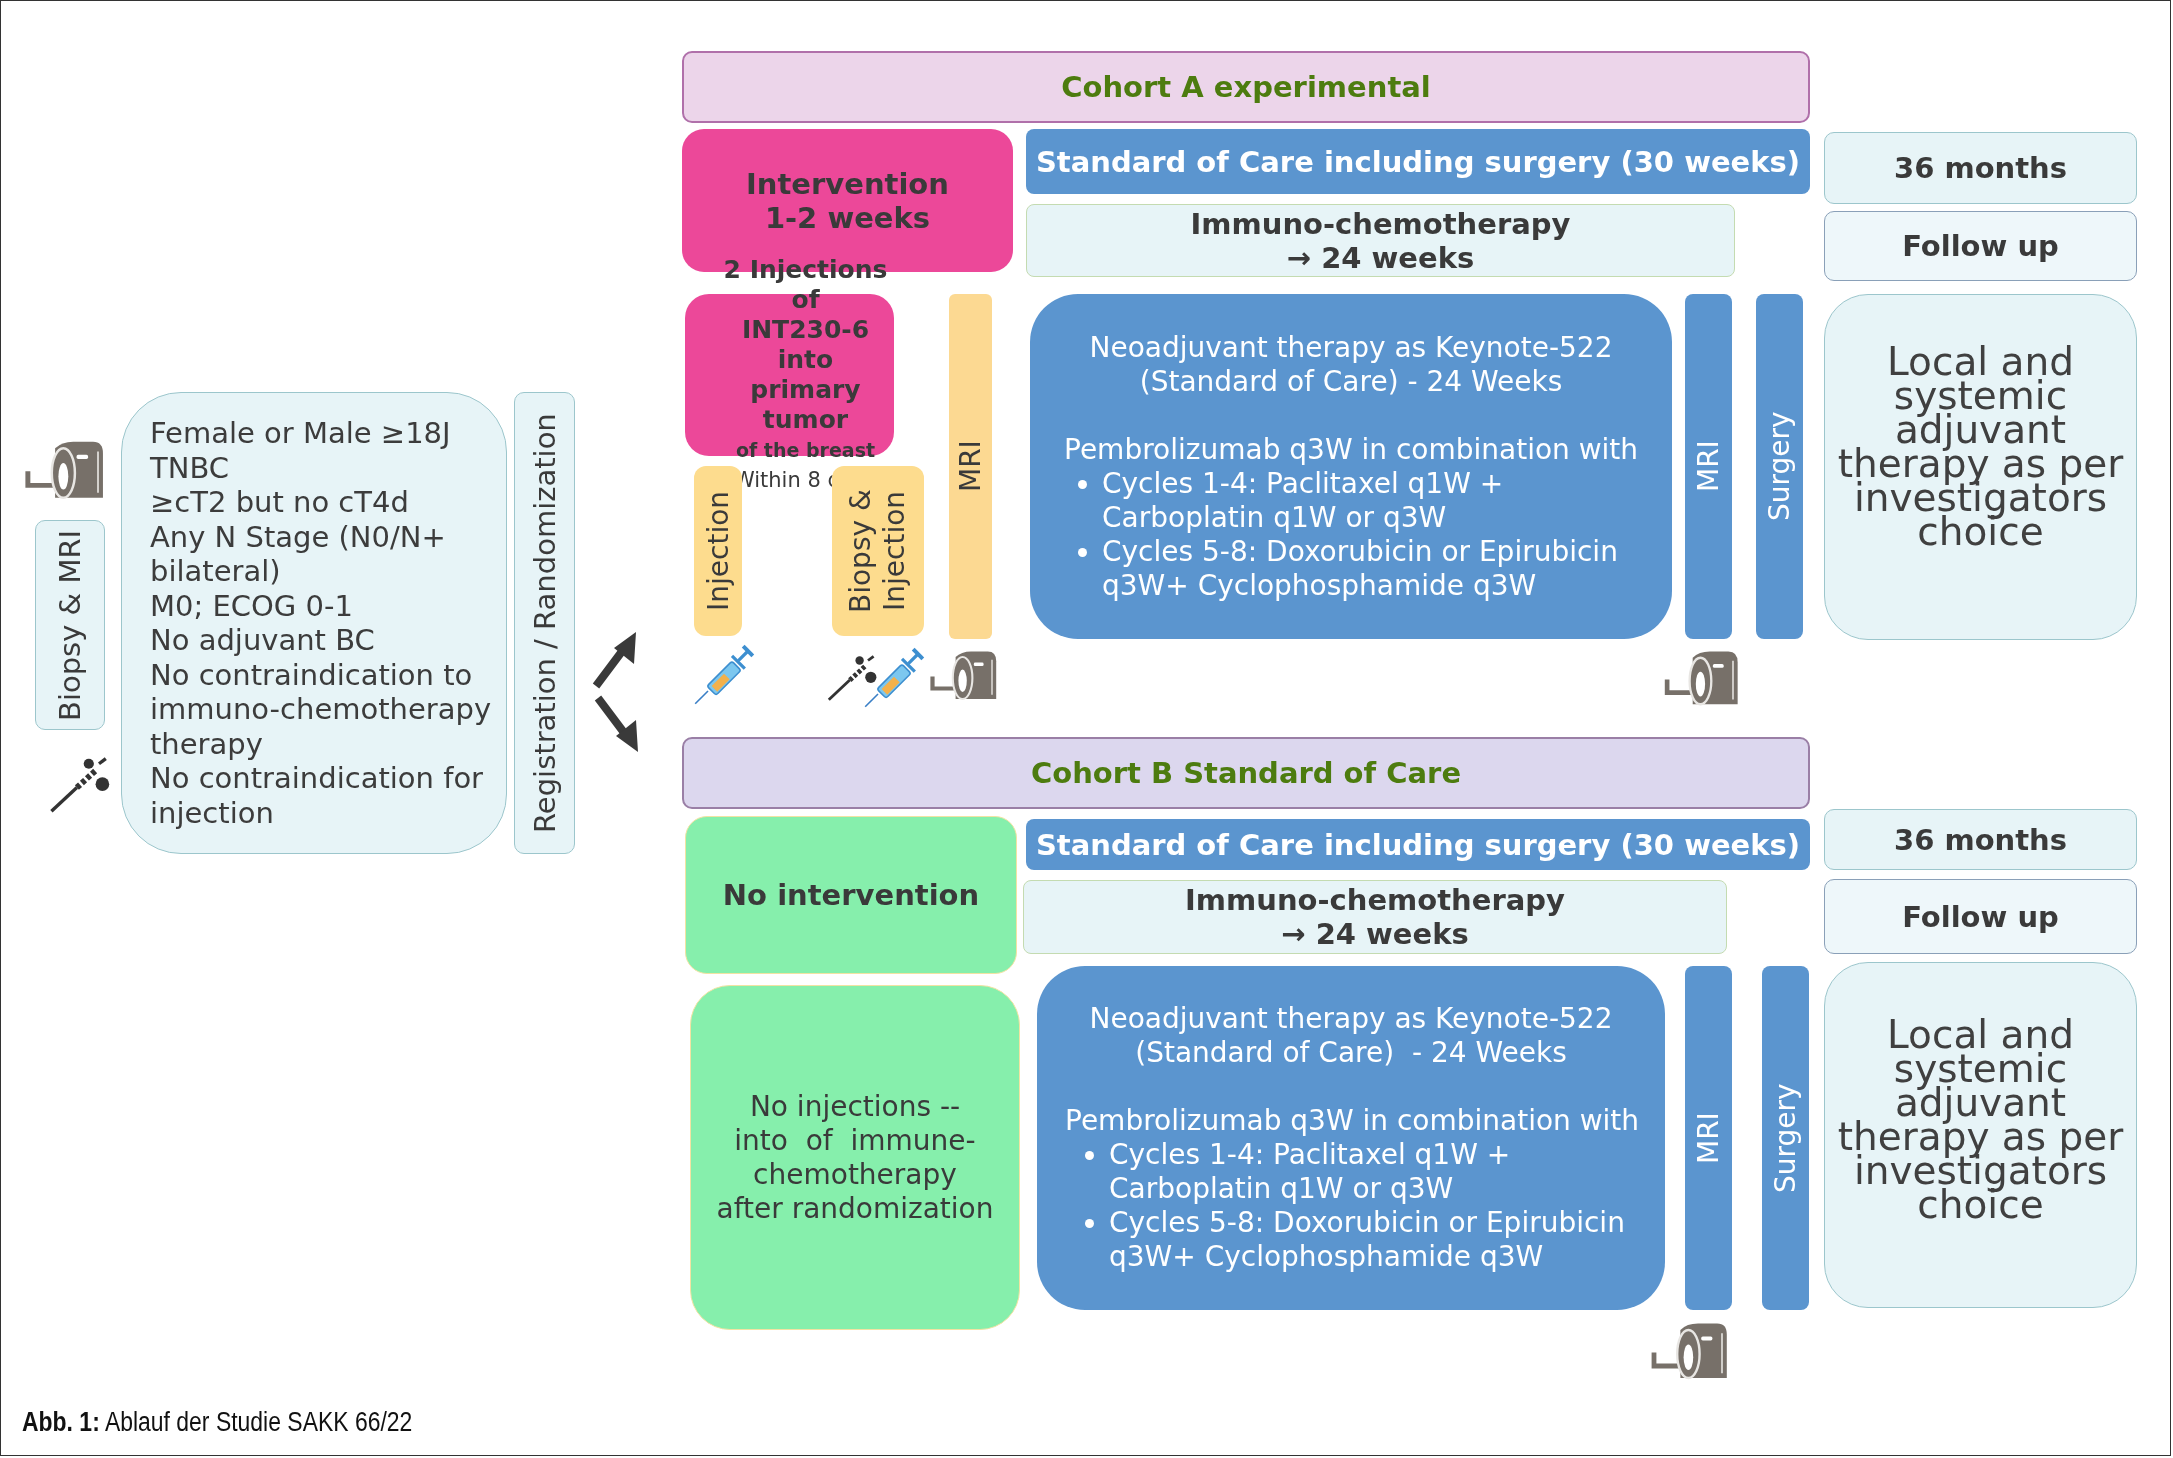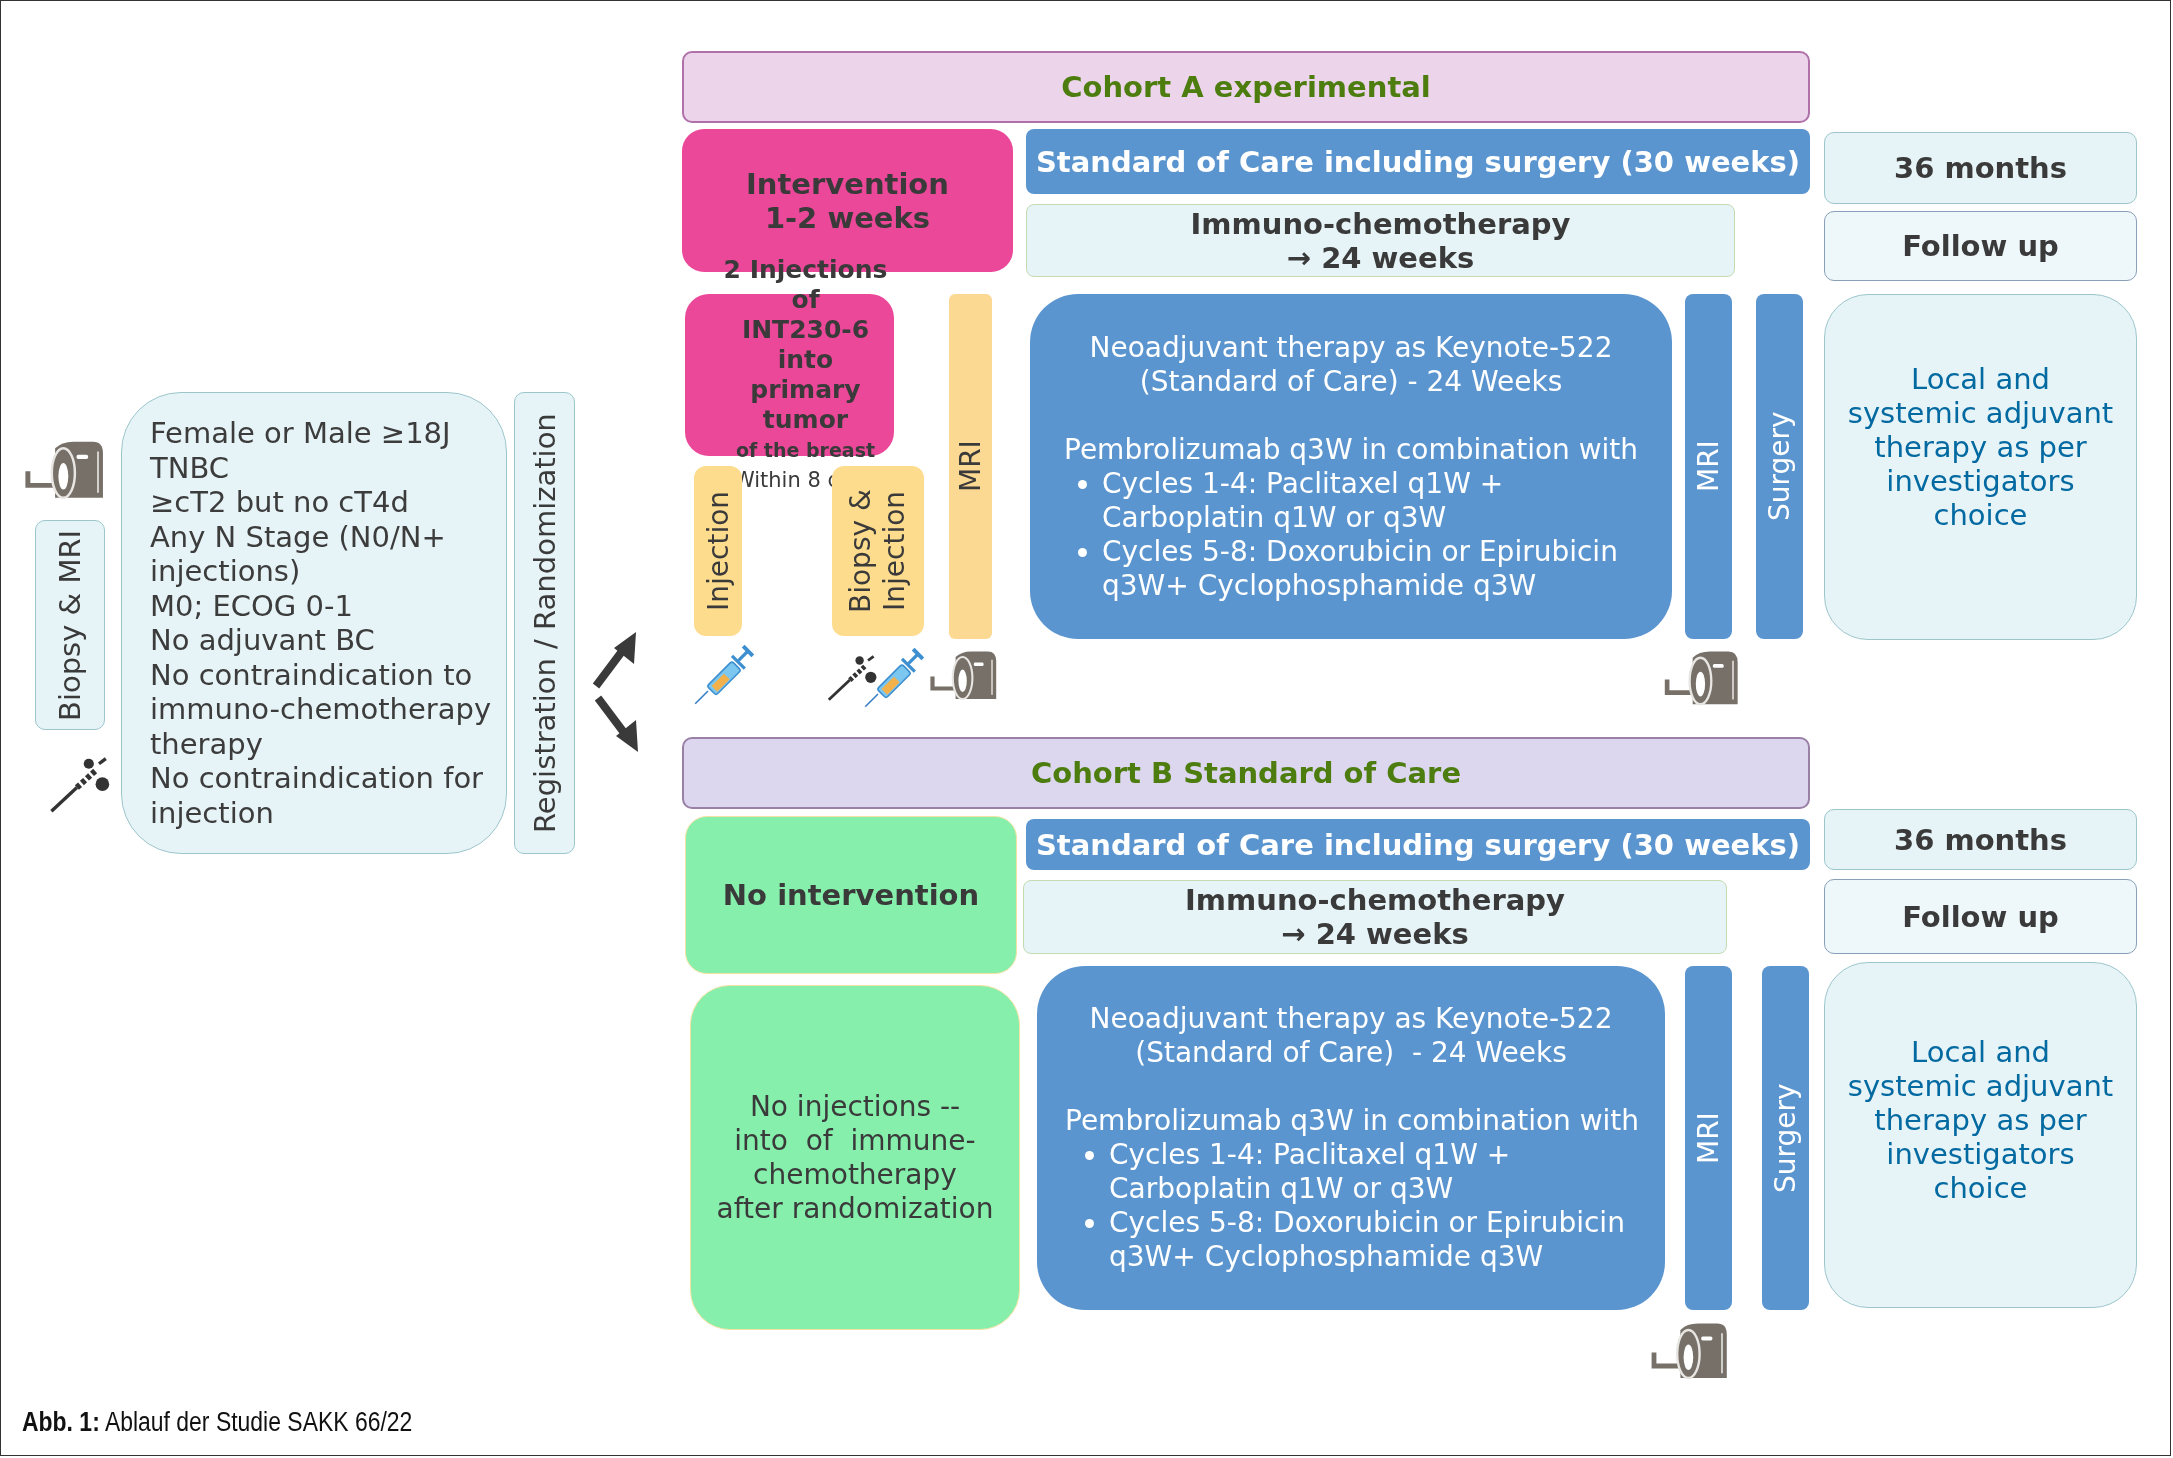--- a/index.html
+++ b/index.html
@@ -21,21 +21,21 @@
   .hdr { font-size: 29px; font-weight: bold; color: #4d7c0f; }
   .soc { font-size: 29px; font-weight: bold; border-radius: 8px; }
   .immuno { font-size: 29px; font-weight: bold; line-height: 34px; border-radius: 8px; }
   .side-lbl { font-size: 29px; font-weight: bold; border-radius: 10px; }
   .neo { border-radius: 48px; font-size: 28px; line-height: 34px; flex-direction: column;
          align-items: flex-start; justify-content: center; padding: 0 20px; }
   .neo .t { align-self: center; text-align: center; }
   .neo ul { margin: 0; padding-left: 52px; text-align: left; }
   .neo li { margin: 0; }
   .thin-bar { border-radius: 8px; font-size: 28px; }
-  .local { border-radius: 44px; font-size: 29px; line-height: 34px; color: #0369a1; }
+  .local { border-radius: 44px; font-size: 39px; line-height: 34px; color: #404040; }
   .info { border-radius: 60px; font-size: 29px; line-height: 34.5px; color: #3c3c3c;
           justify-content: flex-start; text-align: left; padding-left: 28px; }
   .icon { position: absolute; }
   .caption { position: absolute; left: 22px; top: 1407px; font-family: "Liberation Sans", sans-serif;
              font-size: 27px; color: #111; transform: scaleX(0.85); transform-origin: left; }
   .caption b { font-weight: bold; }
 </style>
 </head>
 <body>
 
@@ -80,21 +80,21 @@
 <svg class="icon" style="left:48px; top:754px; width:68px; height:62px;">
     <use href="#needle"></use>
   </svg>
 
 <div class="box teal-lt info" style="left:121px; top:392px; width:386px; height:462px;">
   <div>
     <div>Female or Male ≥18J</div>
     <div>TNBC</div>
     <div>≥cT2 but no cT4d</div>
     <div>Any N Stage (N0/N+</div>
-    <div>injections)</div>
+    <div>bilateral)</div>
     <div>M0; ECOG 0-1</div>
     <div>No adjuvant BC</div>
     <div>No contraindication to</div>
     <div>immuno-chemotherapy</div>
     <div>therapy</div>
     <div>No contraindication for</div>
     <div>injection</div>
   </div>
 </div>
 

